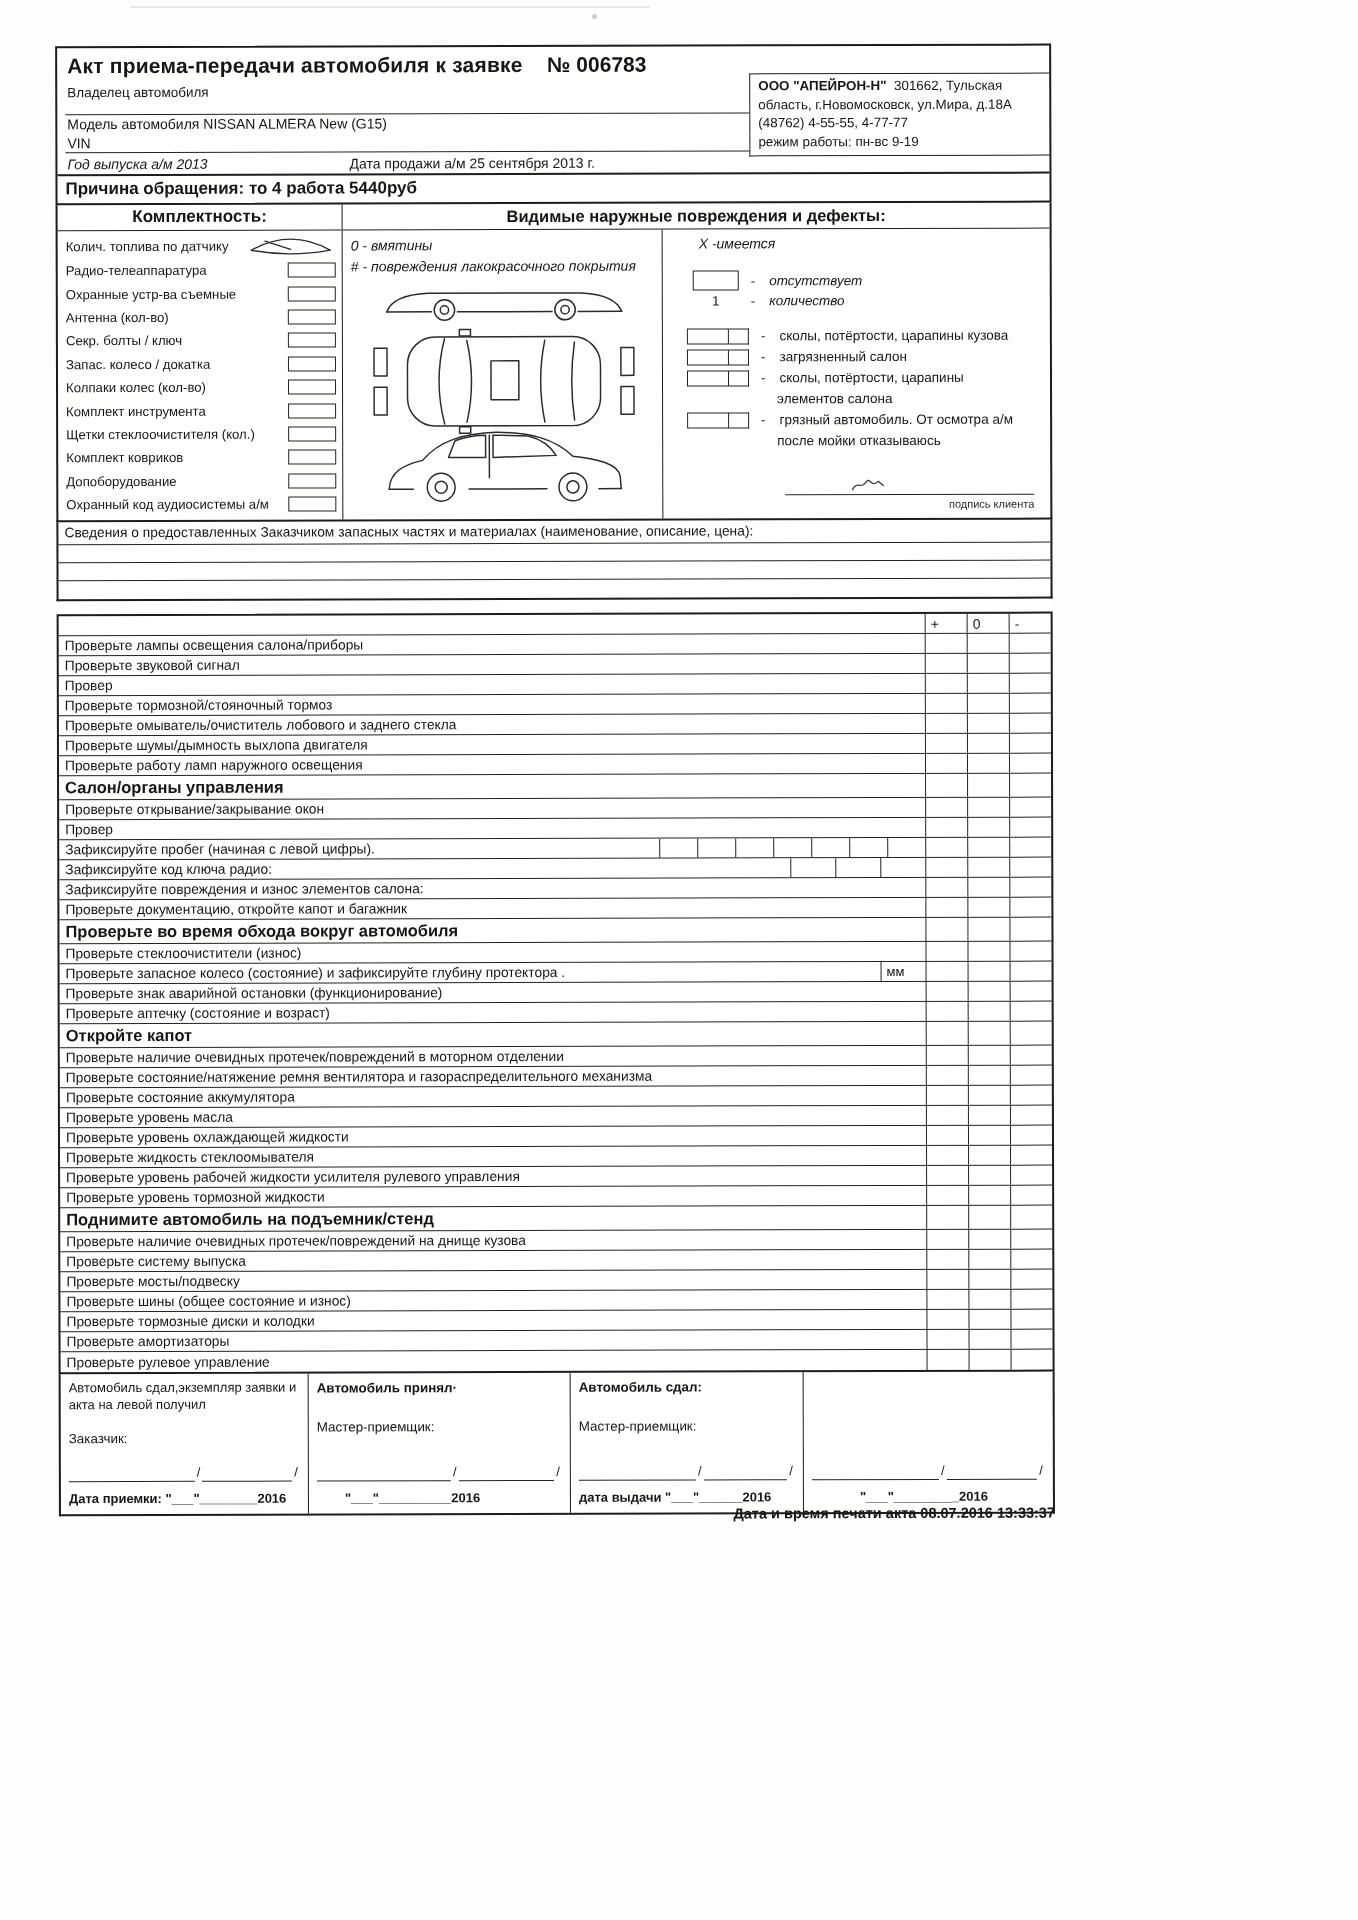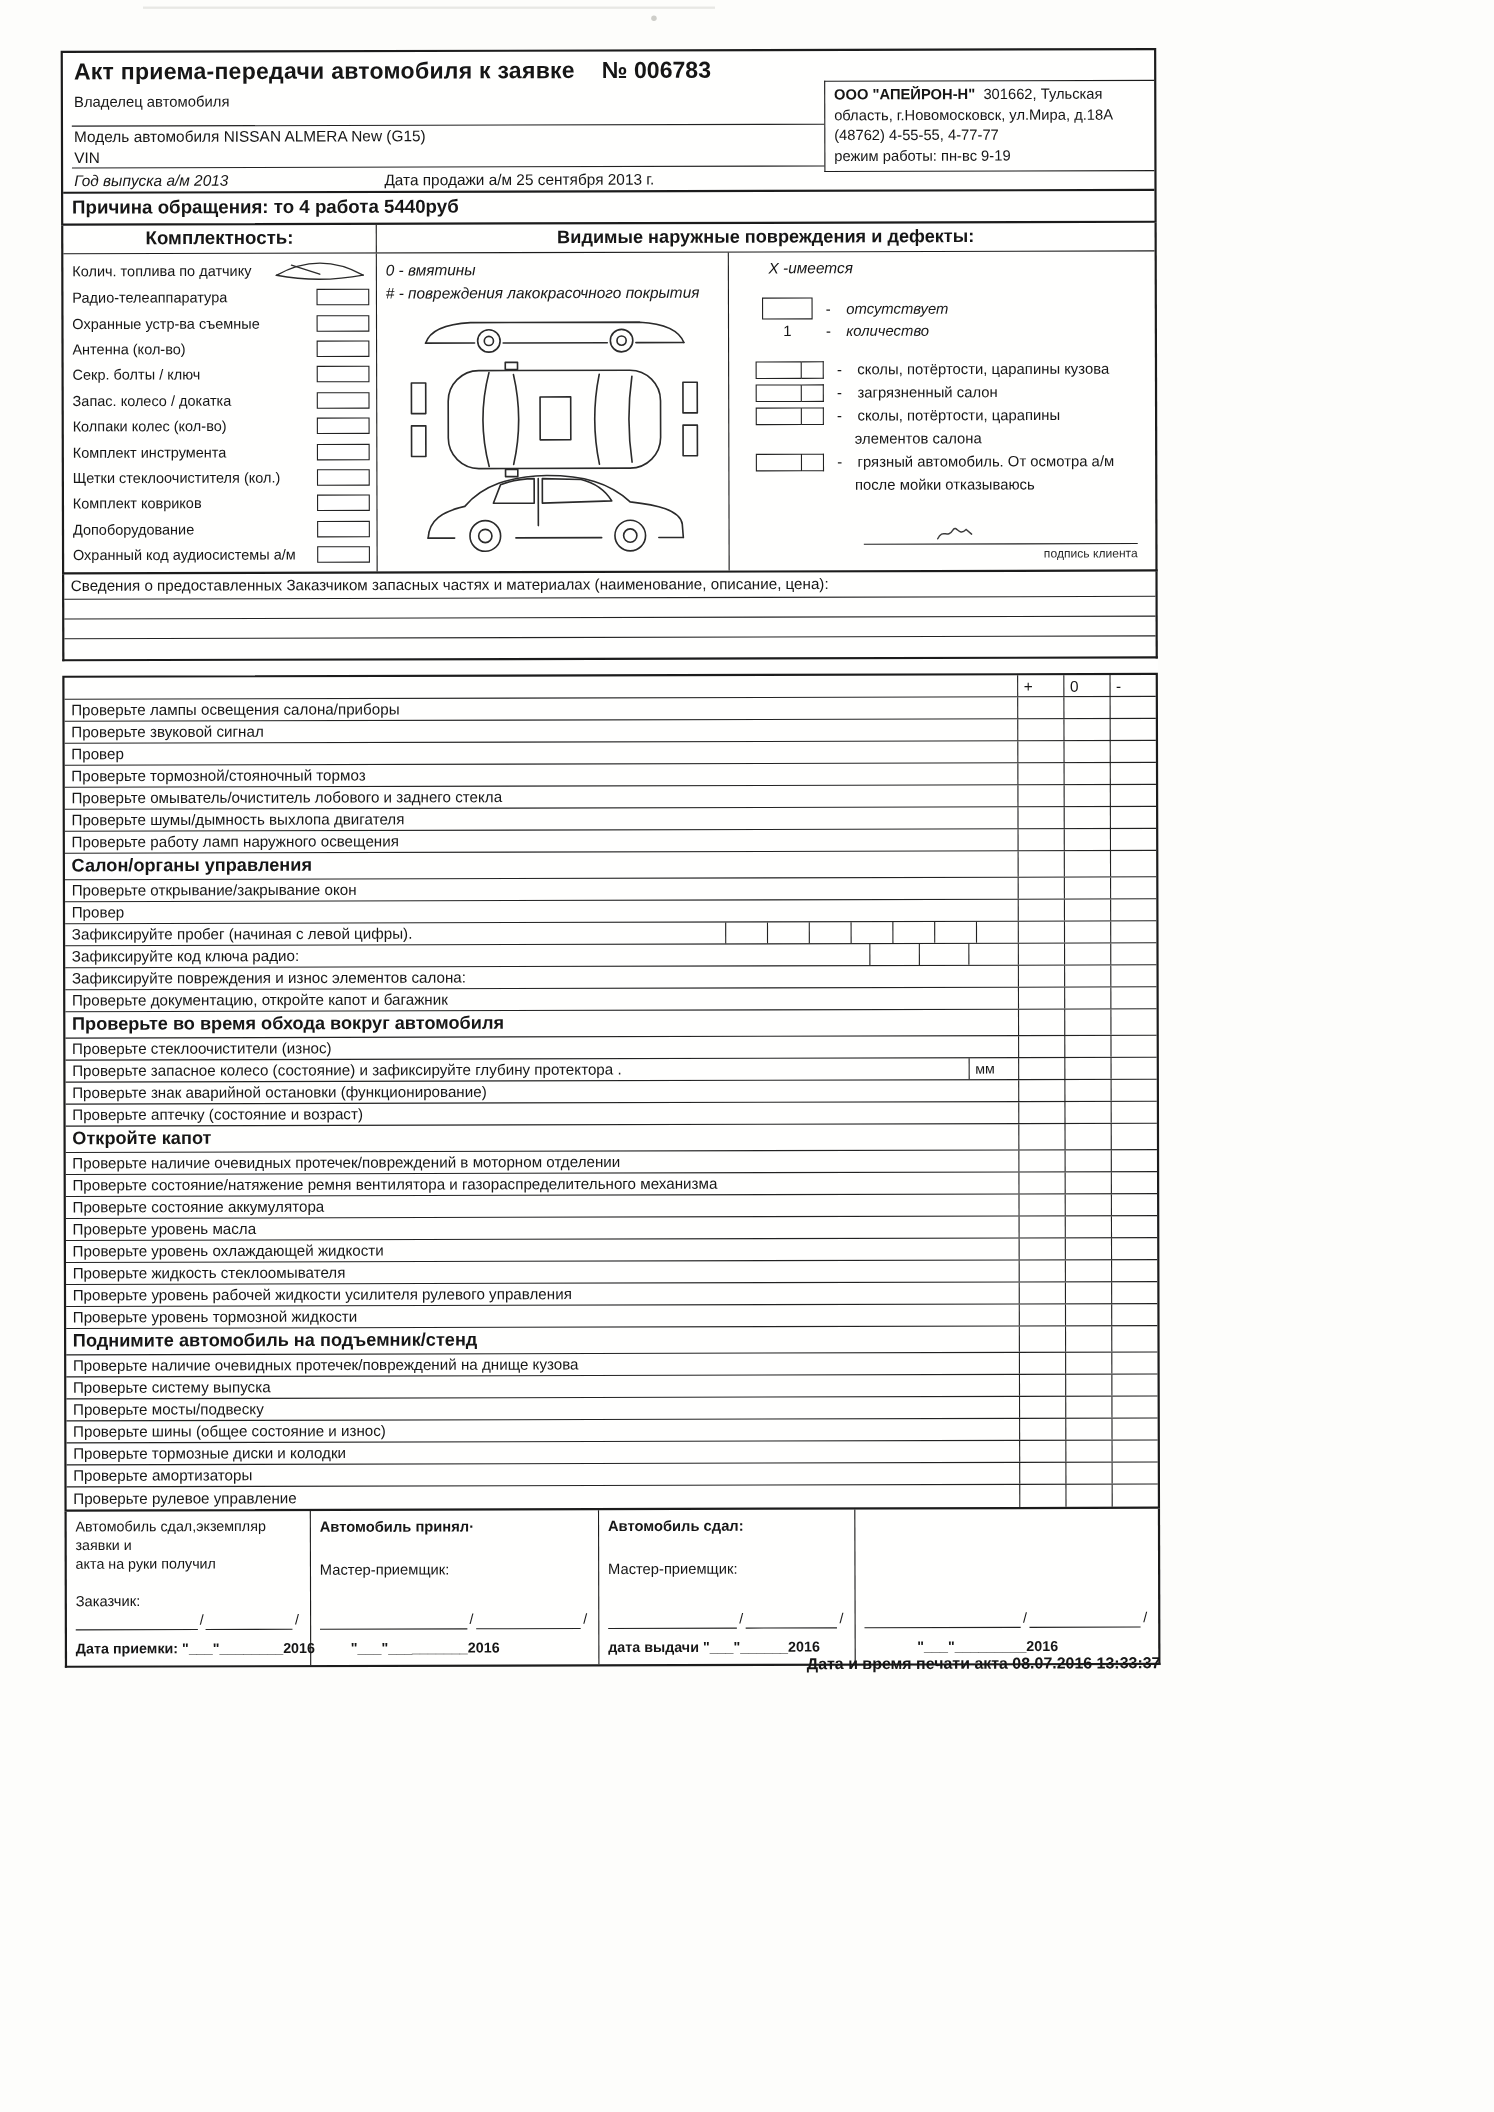--- a/index.html
+++ b/index.html
@@ -80,21 +80,21 @@
   .cl-sec .cl-label { font-size:16.5px; font-weight:bold; }
   .cl-cell { width:42px; border-left:1px solid #222; font-size:14px; padding-left:5px; display:flex; align-items:center; }
   .cl-digit { width:38px; border-left:1px solid #222; }
   .cl-radio { width:45px; border-left:1px solid #222; }
   .cl-unit { width:45px; border-left:1px solid #222; font-size:13px; padding-left:5px; display:flex; align-items:center; }
 
   
   .sig-grid { display:flex; height:140px; }
   .sig-col { border-right:1.5px solid #1c1c1c; padding:6px 8px 6px 8px; display:flex; flex-direction:column; font-size:13px; line-height:1.3; }
   .sig-col:last-child { border-right:none; }
-  .sc-1 { width:222px; } .sc-2 { width:262px; } .sc-3 { width:233px; } .sc-4 { flex:1; }
+  .sc-1 { width:248px; } .sc-2 { width:262px; } .sc-3 { width:233px; } .sc-4 { flex:1; }
   .sig-title { font-weight:bold; font-size:13.4px; }
   .sig-role { margin-top:16px; font-size:13.4px; }
   .sc-2 .sig-role, .sc-3 .sig-role { margin-top:22px; }
   .sigline { margin-top:auto; display:flex; align-items:flex-end; }
   .ln { flex:1.4; border-bottom:1.2px solid #222; height:13px; }
   .ln.s { flex:1; }
   .sl { padding:0 2px; font-size:13px; }
   .dateline { margin-top:9px; font-weight:bold; font-size:13px; white-space:nowrap; }
   .sc-2 .dateline { padding-left:28px; }
   .sc-4 .dateline { padding-left:48px; }
@@ -538,21 +538,21 @@
           <div class="cl-cell"></div>
           <div class="cl-cell"></div>
         </div>
       </section>
 
   <section class="block">
     <div class="sig-grid">
 
       <div class="sig-col sc-1">
         <div>Автомобиль сдал,экземпляр заявки и</div>
-        <div>акта на руки получил</div>
+        <div>акта на левой получил</div>
         <div class="sig-role">Заказчик:</div>
         <div class="sigline">
           <span class="ln"></span>
               <span class="sl">/</span>
               <span class="ln s"></span>
               <span class="sl">/</span>
         </div>
         <div class="dateline">Дата приемки: "___"________2016</div>
       </div>
 

